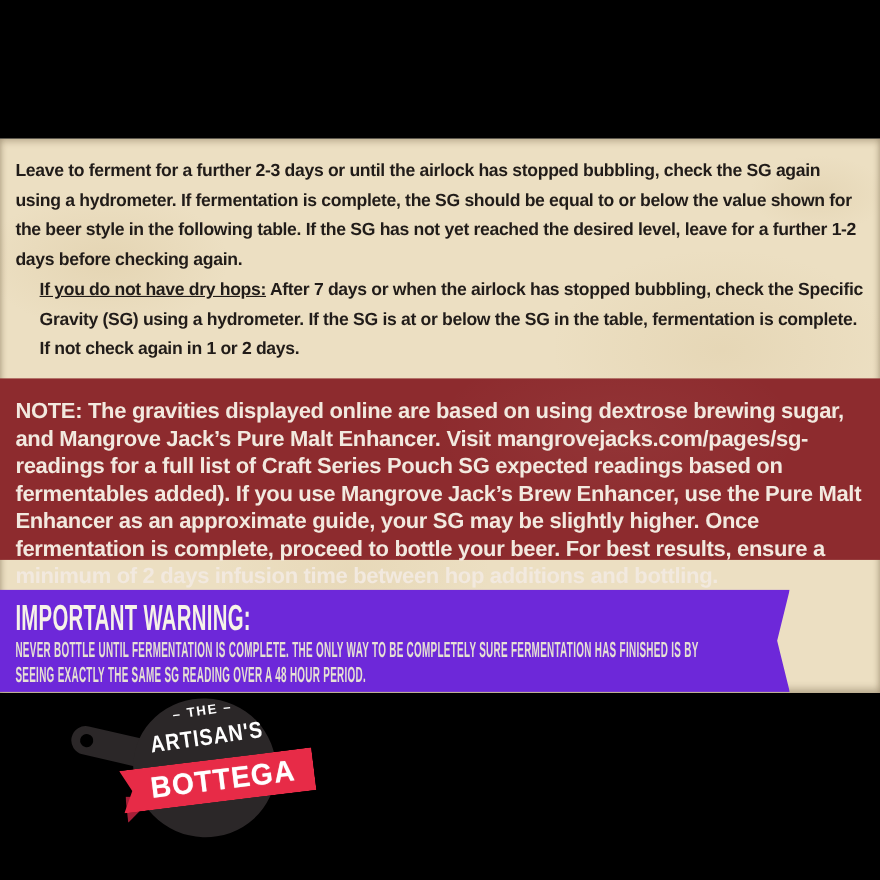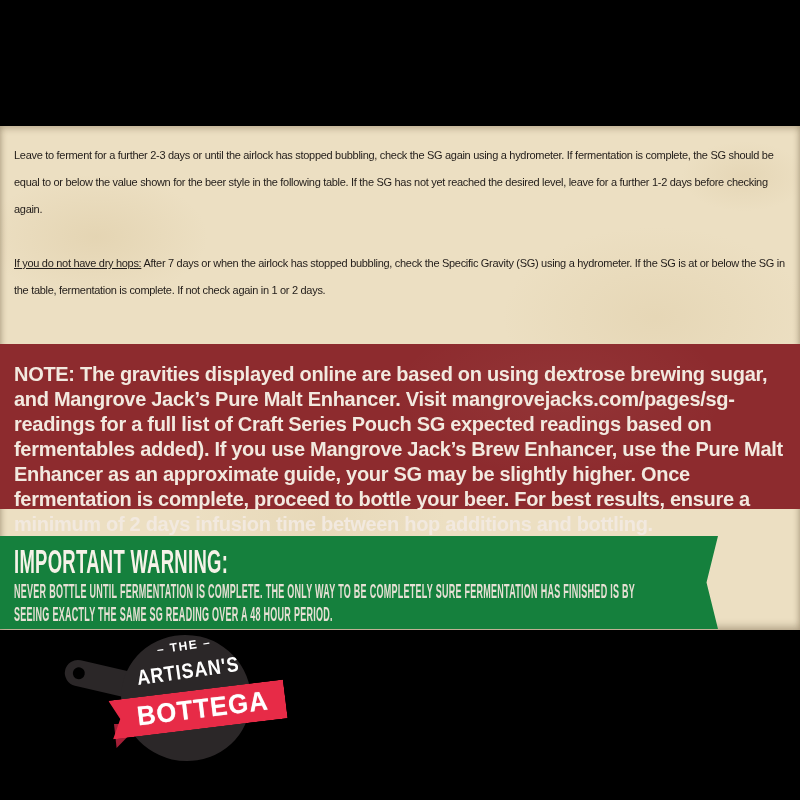--- a/index.html
+++ b/index.html
@@ -23,43 +23,43 @@
       radial-gradient(ellipse 160px 90px at 12% 22%, rgba(198,172,120,0.20), transparent 70%),
       radial-gradient(ellipse 220px 130px at 82% 38%, rgba(198,172,120,0.16), transparent 70%),
       radial-gradient(ellipse 180px 110px at 40% 78%, rgba(203,178,128,0.14), transparent 70%),
       radial-gradient(ellipse 120px 70px at 68% 92%, rgba(190,165,115,0.18), transparent 70%),
       radial-gradient(ellipse 90px 50px at 93% 10%, rgba(190,165,115,0.15), transparent 70%);
     box-shadow: inset 0 3px 6px rgba(70,50,25,0.25), inset 0 -4px 7px rgba(70,50,25,0.28);
   }
 
   .body-text {
     position: absolute; left: 14px; right: 12px;
-    font-size: 11px; font-weight: 400; letter-spacing: -0.3px;
+    font-size: 16px; font-weight: 700; letter-spacing: -0.3px;
     line-height: 27px; color: #211c19;
   }
   .para1 { top: 16px; }
-  .para2 { top: 124px; }
+  .para2 { top: 124px; margin-left: 22px; }
   .para2 .lead { text-decoration: underline; }
 
   
   .note-box {
     position: absolute; left: 0; top: 218px; width: 800px; height: 165px;
     background: #8d2b2e;
     background-image: radial-gradient(ellipse 240px 120px at 70% 30%, rgba(255,235,215,0.05), transparent 70%);
   }
   .note-text {
     position: absolute; left: 14px; right: 12px; top: 18px;
     font-size: 20px; font-weight: 700; letter-spacing: -0.3px;
     line-height: 25px; color: #f2e9df;
   }
 
   
   .warning-ribbon {
     position: absolute; left: 0; top: 536px; width: 718px; height: 93px;
-    background: #15803d;
+    background: #6d28d9;
     clip-path: polygon(0 0, 100% 0, 98.4% 50%, 100% 100%, 0 100%);
   }
   .warn-title {
     position: absolute; left: 14px; top: 7px;
     font-size: 33px; font-weight: 700; color: #f6f2e8;
     letter-spacing: 0.5px; white-space: nowrap;
     transform: scaleX(0.56); transform-origin: 0 50%;
   }
   .warn-line {
     position: absolute; left: 14px;

